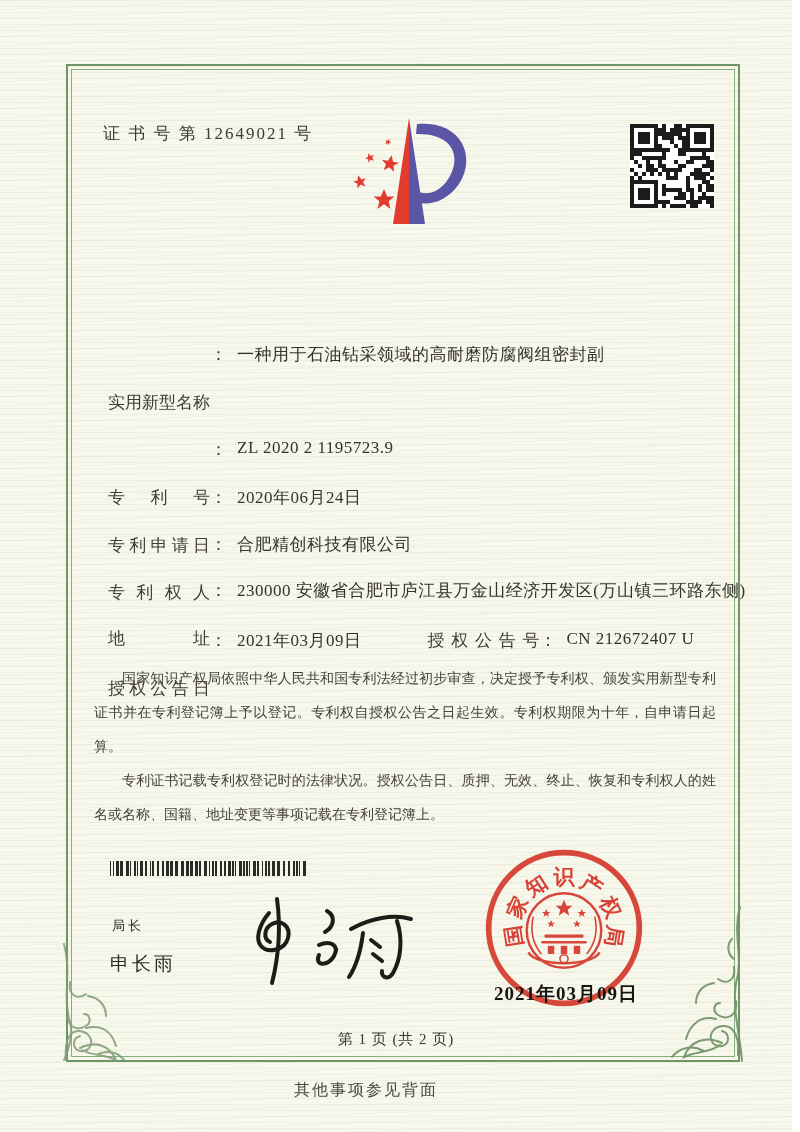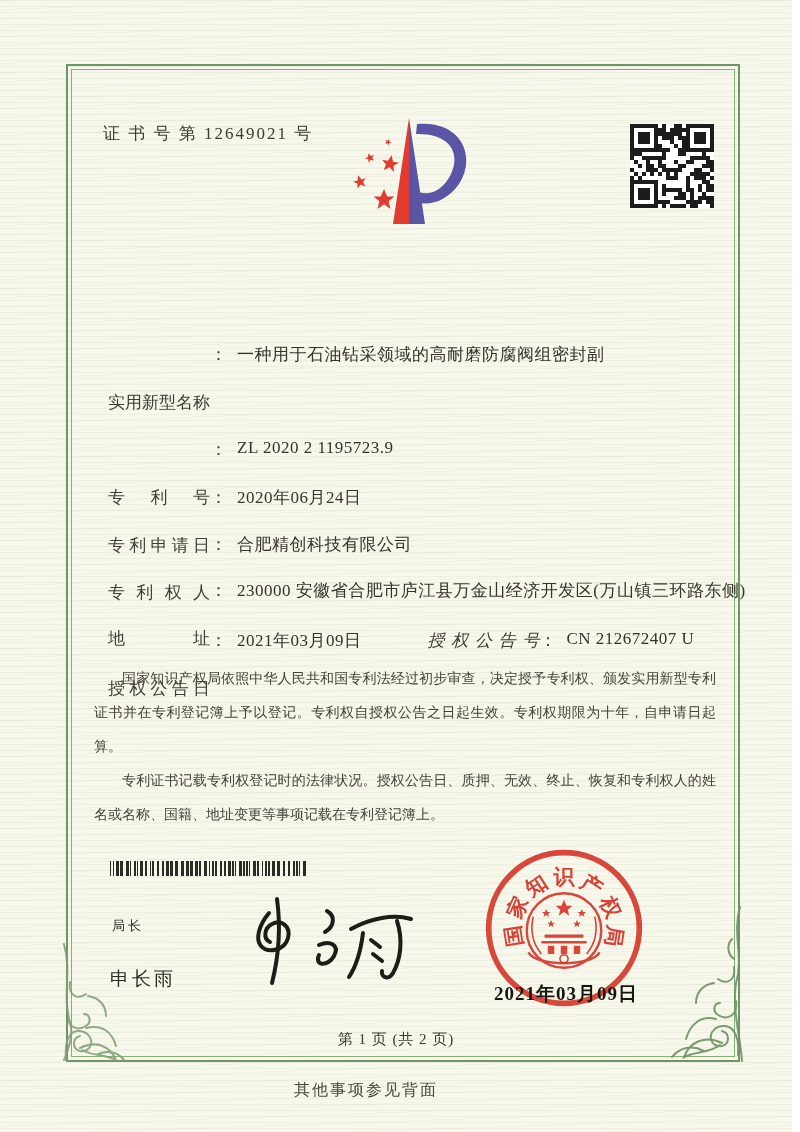--- a/index.html
+++ b/index.html
@@ -16,29 +16,29 @@
     border:2px solid #6f9468; pointer-events:none;}
   .frame-inner{position:absolute; inset:3px; border:1px solid #8aab7e;}
   .cert-no{position:absolute; left:103px; top:122px; font-size:17px; letter-spacing:2px; color:#3c3a32;}
   .title{position:absolute; left:0; top:236px; width:100%; text-align:center;
     font-size:40px; font-weight:700; letter-spacing:6px; color:#1d1b16;}
   .frow{position:absolute; left:108px; font-size:17px; color:#3f3d35; white-space:nowrap;}
   .flabel{display:inline-block; width:102px; text-align:justify; text-align-last:justify; vertical-align:top;margin-top:48px;}
   .fcolon{display:inline-block; margin-right:10px; vertical-align:top;}
   .fvalue{display:inline-block; color:#35332c; letter-spacing:.5px; vertical-align:top;}
   .fvalue.wrap{white-space:normal; width:520px; line-height:24px;}
-  .flabel2{display:inline-block; width:112px; text-align:justify; text-align-last:justify; margin-left:66px; vertical-align:top;font-style:italic;}
+  .flabel2{display:inline-block; width:112px; text-align:justify; text-align-last:justify; margin-left:66px; vertical-align:top;}
   .paras{position:absolute; left:94px; top:662px; width:622px; font-size:14px;
     line-height:34px; text-align:justify; color:#44423a;}
   .paras p{margin:0; text-indent:2em;}
   .barcode{position:absolute; left:110px; top:861px; width:198px; height:15px;}
   .role{position:absolute; left:112px; top:917px; font-size:13px; letter-spacing:3px;
     font-family:"Liberation Sans","DejaVu Sans",sans-serif; color:#2b2a24;}
   .signer{position:absolute; left:110px; top:951px; font-size:19px; letter-spacing:3px;
-    font-family:"Liberation Sans","DejaVu Sans",sans-serif; color:#2b2a24;margin-top:15px;}
+    font-family:"Liberation Sans","DejaVu Sans",sans-serif; color:#2b2a24;}
   .signature{position:absolute; left:233px; top:893px;}
   .seal{position:absolute; left:483px; top:847px;}
   .seal-date{position:absolute; left:494px; top:981px; font-size:19px; font-weight:700;
     letter-spacing:1px; color:#17150f; z-index:5;}
   .page-num{position:absolute; left:0; top:1030px; width:100%; text-align:center;
     font-size:15px; letter-spacing:1px; color:#3c3a32;}
   .back-note{position:absolute; left:0; top:1080px; width:100%; text-align:center;
     font-size:16px; letter-spacing:2px; color:#4a483e; transform:translateX(-30px);}
   .logo{position:absolute; left:338px; top:112px;}
   .qr{position:absolute; left:630px; top:124px; width:84px; height:84px; background:#fff;}

